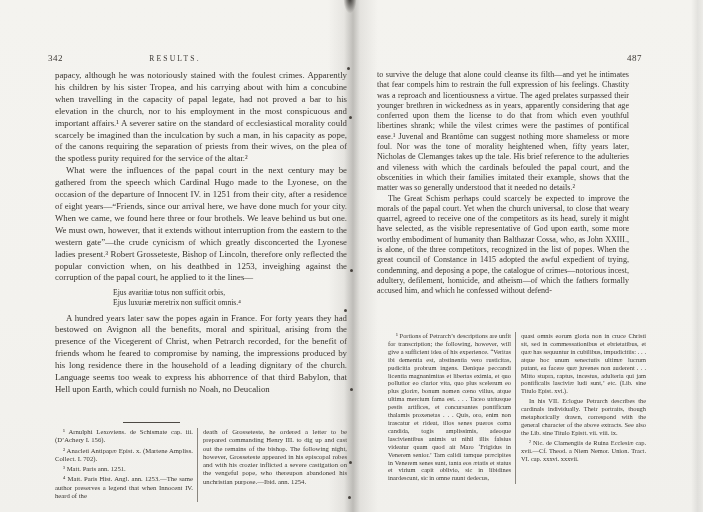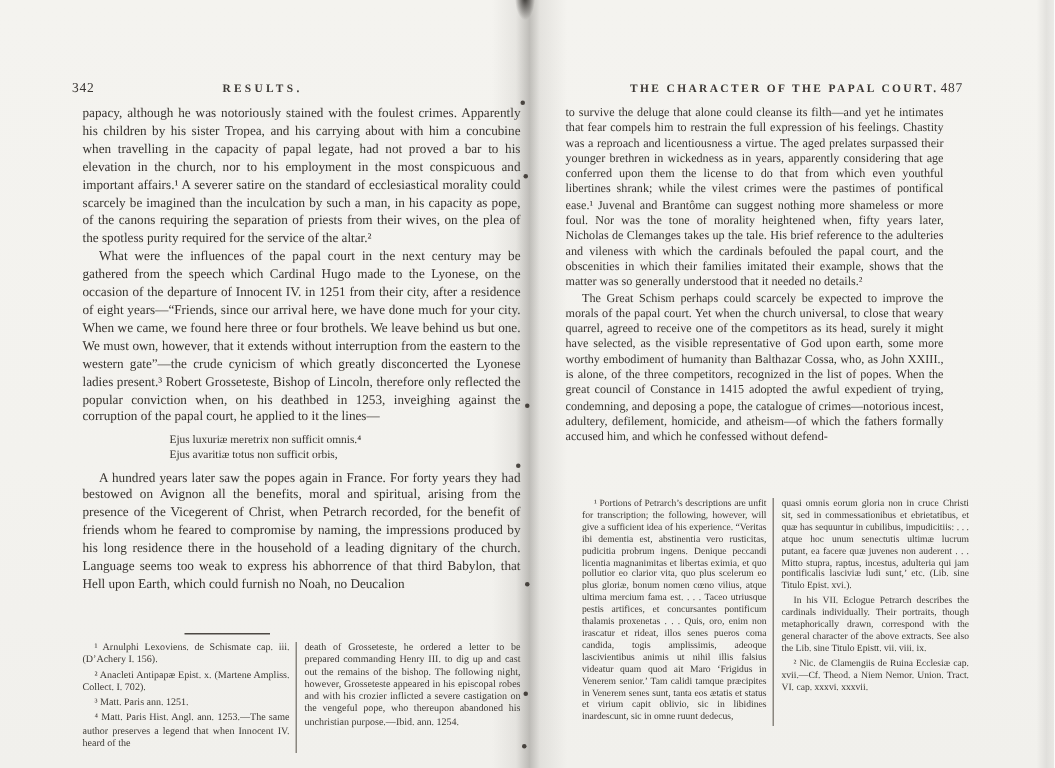--- a/index.html
+++ b/index.html
@@ -6,21 +6,21 @@
   #scan{
     position:relative;
     width:703px;height:512px;
     background:linear-gradient(180deg,#f4f3ef 0%,#f3f2ee 60%,#f1f0ec 100%);
     font-family:"Liberation Serif","DejaVu Serif",serif;
     color:#37332e;
     overflow:hidden;
   }
   
   .page-num{position:absolute;font-size:9px;letter-spacing:.5px;color:#3a3632;}
-  .running-head{position:absolute;font-size:7.6px;letter-spacing:2.2px;color:#3c3834;text-align:center;white-space:nowrap;font-weight:bold;}
+  .running-head{position:absolute;font-size:7.6px;letter-spacing:2.2px;color:#3c3834;text-align:center;white-space:nowrap;}
   
   .body{position:absolute;text-align:justify;color:#37332e;}
   #lp-body{left:55px;top:70px;width:292px;font-size:8.8px;line-height:11.9px;}
   #rp-body{left:377px;top:70px;width:252px;font-size:8.1px;line-height:10.3px;}
   .body p{margin:0;text-indent:11px;}
   .body p.noindent{text-indent:0;}
   .verse{font-size:7.6px;line-height:9.6px;margin:4px 0 5px 58px;text-align:left;}
   .verse div{text-indent:0;}
   
   .footnotes{position:absolute;display:flex;text-align:justify;color:#3a3631;}
@@ -49,41 +49,40 @@
 
 <div id="scan">
 
   <div class="page-num" style="left:48px;top:53px;">342</div>
   <div class="running-head" style="left:108px;top:54px;width:134px;">RESULTS.</div>
 
   <div class="body" id="lp-body">
     <p class="noindent">papacy, although he was notoriously stained with the foulest crimes. Apparently his children by his sister Tropea, and his carrying about with him a concubine when travelling in the capacity of papal legate, had not proved a bar to his elevation in the church, nor to his employment in the most conspicuous and important affairs.¹ A severer satire on the standard of ecclesiastical morality could scarcely be imagined than the inculcation by such a man, in his capacity as pope, of the canons requiring the separation of priests from their wives, on the plea of the spotless purity required for the service of the altar.²</p>
     <p>What were the influences of the papal court in the next century may be gathered from the speech which Cardinal Hugo made to the Lyonese, on the occasion of the departure of Innocent IV. in 1251 from their city, after a residence of eight years—“Friends, since our arrival here, we have done much for your city. When we came, we found here three or four brothels. We leave behind us but one. We must own, however, that it extends without interruption from the eastern to the western gate”—the crude cynicism of which greatly disconcerted the Lyonese ladies present.³ Robert Grosseteste, Bishop of Lincoln, therefore only reflected the popular conviction when, on his deathbed in 1253, inveighing against the corruption of the papal court, he applied to it the lines—</p>
     <div class="verse">
+      <div>Ejus avaritiæ totus non sufficit orbis,</div>
       <div>Ejus luxuriæ meretrix non sufficit omnis.⁴</div>
-      <div>Ejus avaritiæ totus non sufficit orbis,</div>
     </div>
     <p>A hundred years later saw the popes again in France. For forty years they had bestowed on Avignon all the benefits, moral and spiritual, arising from the presence of the Vicegerent of Christ, when Petrarch recorded, for the benefit of friends whom he feared to compromise by naming, the impressions produced by his long residence there in the household of a leading dignitary of the church. Language seems too weak to express his abhorrence of that third Babylon, that Hell upon Earth, which could furnish no Noah, no Deucalion</p>
   </div>
 
   <div id="lp-footrule"></div>
 
   <div class="footnotes" id="lp-foot">
     <div class="fcol fcol1">
       <p>¹ Arnulphi Lexoviens. de Schismate cap. iii. (D’Achery I. 156).</p>
       <p>² Anacleti Antipapæ Epist. x. (Martene Ampliss. Collect. I. 702).</p>
       <p>³ Matt. Paris ann. 1251.</p>
       <p>⁴ Matt. Paris Hist. Angl. ann. 1253.—The same author preserves a legend that when Innocent IV. heard of the</p>
     </div>
     <div class="fcol fcol2">
       <p class="cont">death of Grosseteste, he ordered a letter to be prepared commanding Henry III. to dig up and cast out the remains of the bishop. The following night, however, Grosseteste appeared in his episcopal robes and with his crozier inflicted a severe castigation on the vengeful pope, who thereupon abandoned his unchristian purpose.—Ibid. ann. 1254.</p>
     </div>
   </div>
 
-  <div class="running-head" style="left:420px;top:54px;width:196px;letter-spacing:1.6px;">THE CHARACTER OF THE PAPAL COURT.</div>
   <div class="page-num" style="left:627px;top:53px;">487</div>
 
   <div class="body" id="rp-body">
     <p class="noindent">to survive the deluge that alone could cleanse its filth—and yet he intimates that fear compels him to restrain the full expression of his feelings. Chastity was a reproach and licentiousness a virtue. The aged prelates surpassed their younger brethren in wickedness as in years, apparently considering that age conferred upon them the license to do that from which even youthful libertines shrank; while the vilest crimes were the pastimes of pontifical ease.¹ Juvenal and Brantôme can suggest nothing more shameless or more foul. Nor was the tone of morality heightened when, fifty years later, Nicholas de Clemanges takes up the tale. His brief reference to the adulteries and vileness with which the cardinals befouled the papal court, and the obscenities in which their families imitated their example, shows that the matter was so generally understood that it needed no details.²</p>
     <p>The Great Schism perhaps could scarcely be expected to improve the morals of the papal court. Yet when the church universal, to close that weary quarrel, agreed to receive one of the competitors as its head, surely it might have selected, as the visible representative of God upon earth, some more worthy embodiment of humanity than Balthazar Cossa, who, as John XXIII., is alone, of the three competitors, recognized in the list of popes. When the great council of Constance in 1415 adopted the awful expedient of trying, condemning, and deposing a pope, the catalogue of crimes—notorious incest, adultery, defilement, homicide, and atheism—of which the fathers formally accused him, and which he confessed without defend-</p>
   </div>
 
   <div class="footnotes" id="rp-foot">
     <div class="fcol fcol1">
       <p>¹ Portions of Petrarch’s descriptions are unfit for transcription; the following, however, will give a sufficient idea of his experience. “Veritas ibi dementia est, abstinentia vero rusticitas, pudicitia probrum ingens. Denique peccandi licentia magnanimitas et libertas eximia, et quo pollutior eo clarior vita, quo plus scelerum eo plus gloriæ, bonum nomen cœno vilius, atque ultima mercium fama est. . . . Taceo utriusque pestis artifices, et concursantes pontificum thalamis proxenetas . . . Quis, oro, enim non irascatur et rideat, illos senes pueros coma candida, togis amplissimis, adeoque lascivientibus animis ut nihil illis falsius videatur quam quod ait Maro ‘Frigidus in Venerem senior.’ Tam calidi tamque præcipites in Venerem senes sunt, tanta eos ætatis et status et virium capit oblivio, sic in libidines inardescunt, sic in omne ruunt dedecus,</p>

